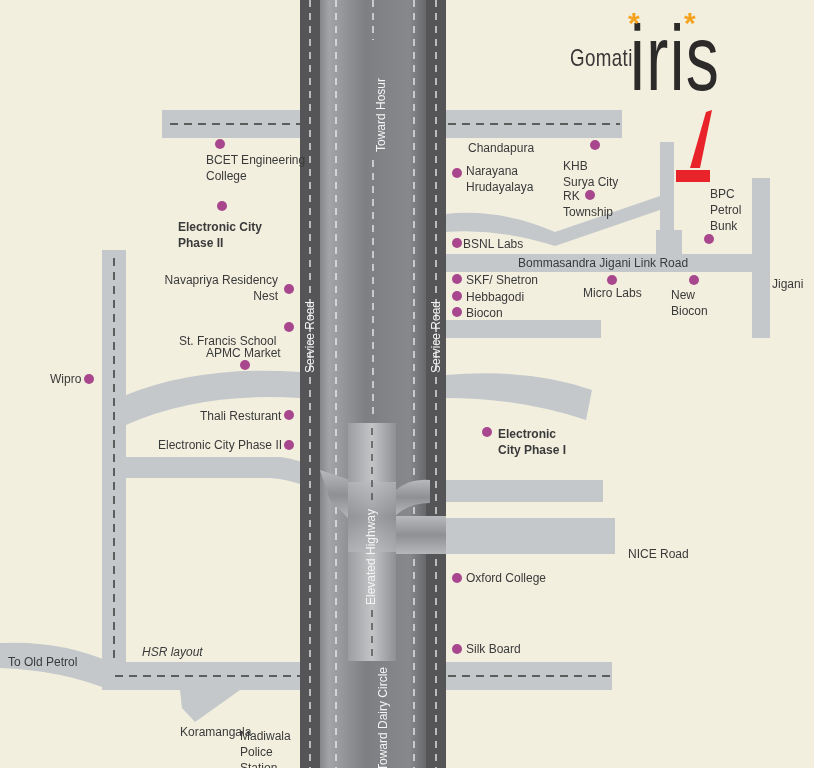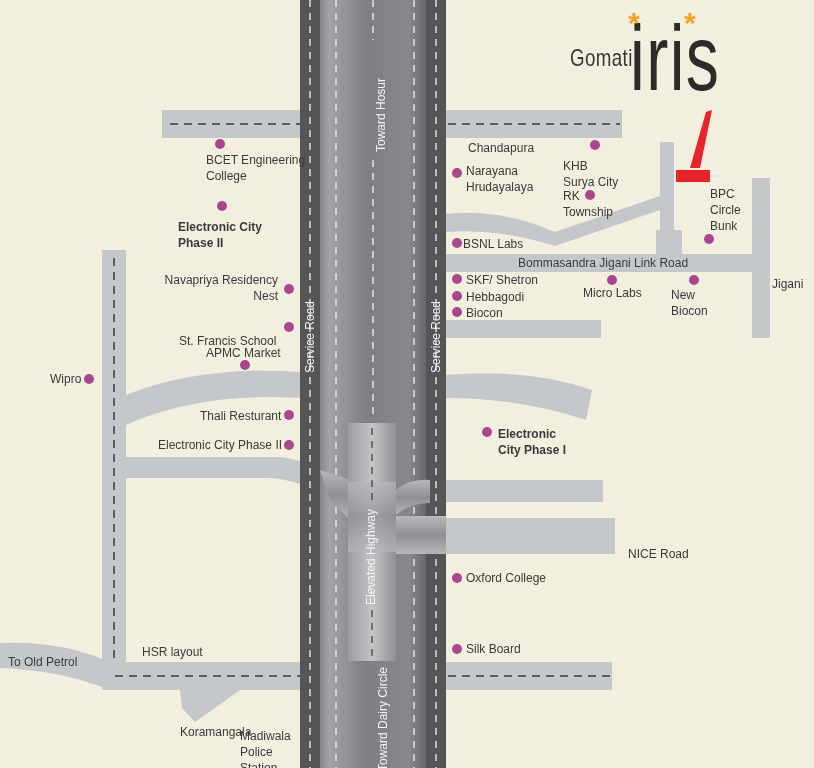--- a/index.html
+++ b/index.html
@@ -108,21 +108,21 @@
 <div class="vtext" style="left:344px;top:108px;">Toward Hosur</div>
 <div class="vtext" style="left:331px;top:712px;">Toward Dairy Circle</div>
 <div class="vtext" style="left:274px;top:330px;">Service Road</div>
 <div class="vtext" style="left:400px;top:330px;">Service Road</div>
 <div class="vtext" style="left:323px;top:550px;">Elevated Highway</div>
 
 <div class="lbl" style="left:518px;top:255px;">Bommasandra Jigani Link Road</div>
 <div class="lbl" style="left:628px;top:534px;margin-top:12px;">NICE Road</div>
 <div class="lbl" style="left:772px;top:276px;">Jigani</div>
 <div class="lbl" style="left:8px;top:654px;">To Old Petrol</div>
-<div class="lbl" style="left:142px;top:644px;">HSR layout</div>
+<div class="lbl" style="left:142px;top:644px;font-style:italic;">HSR layout</div>
 <div class="lbl" style="left:136px;top:724px;margin-left:44px;">Koramangala</div>
 <div class="lbl" style="left:468px;top:140px;">Chandapura</div>
 
 <div class="dot" style="left:215px;top:139px;"></div>
 <div class="lbl" style="left:186px;top:152px;white-space:pre;margin-left:20px;">BCET Engineering
 College</div>
 
 <div class="dot" style="left:217px;top:201px;"></div>
 <div class="lbl bold" style="left:178px;top:219px;white-space:pre;">Electronic City
 Phase II</div>
@@ -156,21 +156,21 @@
 
 <div class="lbl" style="left:563px;top:138px;white-space:pre;margin-top:20px;">KHB
 Surya City</div>
 <div class="dot" style="left:590px;top:140px;"></div>
 
 <div class="lbl" style="left:563px;top:188px;white-space:pre;">RK
 Township</div>
 <div class="dot" style="left:585px;top:190px;"></div>
 
 <div class="lbl" style="left:710px;top:186px;white-space:pre;">BPC
-Circle
+Petrol
 Bunk</div>
 <div class="dot" style="left:704px;top:234px;"></div>
 
 <div class="dot" style="left:452px;top:238px;"></div>
 <div class="lbl" style="left:463px;top:236px;">BSNL Labs</div>
 
 <div class="dot" style="left:452px;top:274px;"></div>
 <div class="lbl" style="left:466px;top:272px;">SKF/ Shetron</div>
 <div class="dot" style="left:452px;top:291px;"></div>
 <div class="lbl" style="left:466px;top:289px;">Hebbagodi</div>

